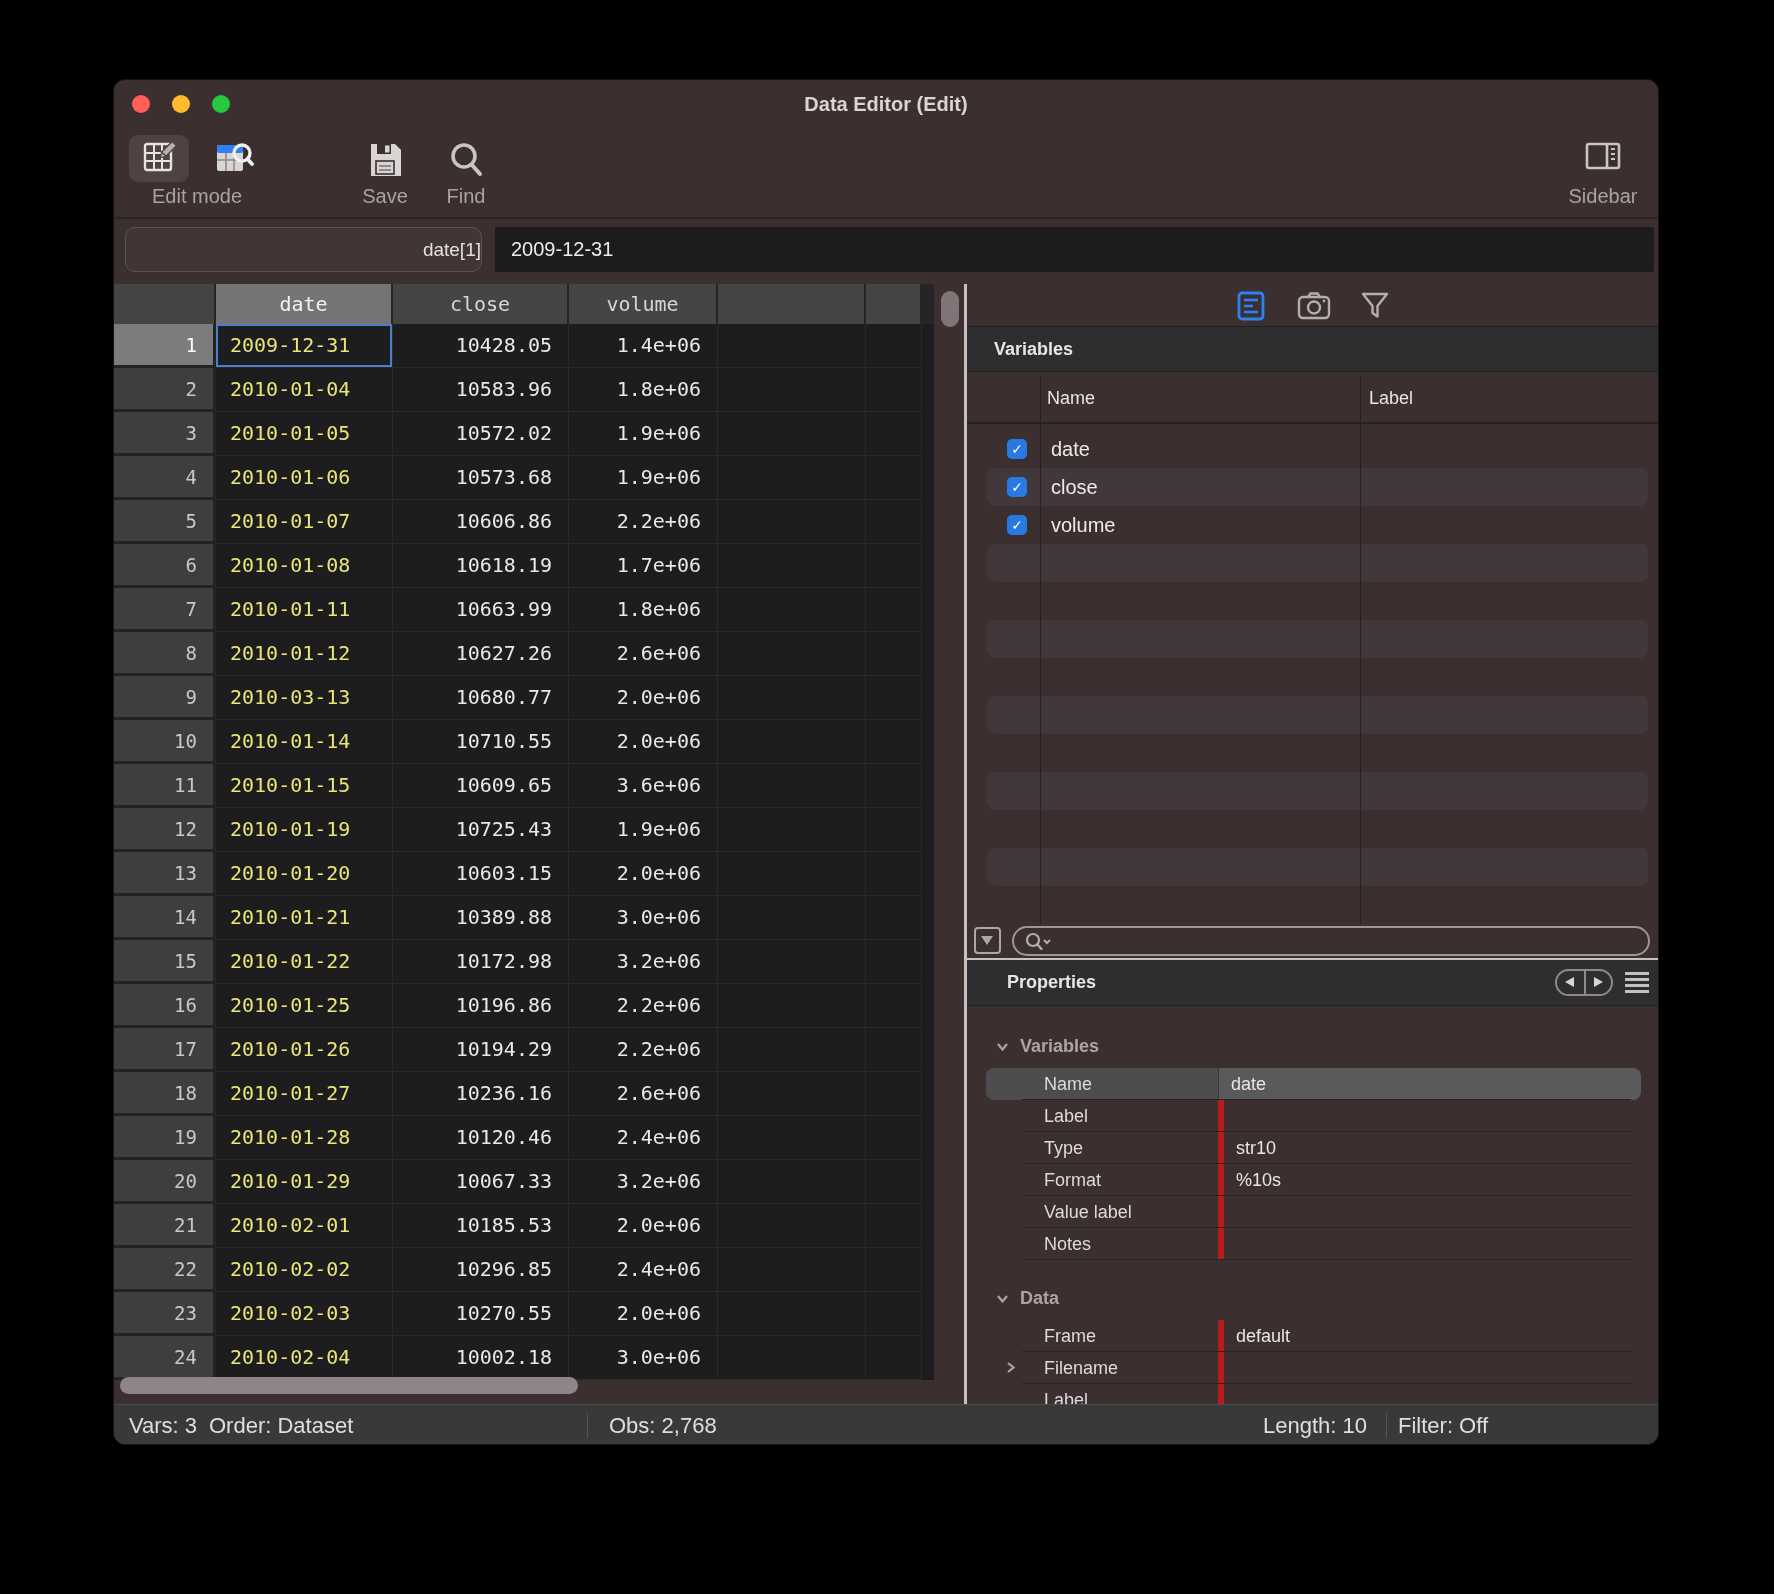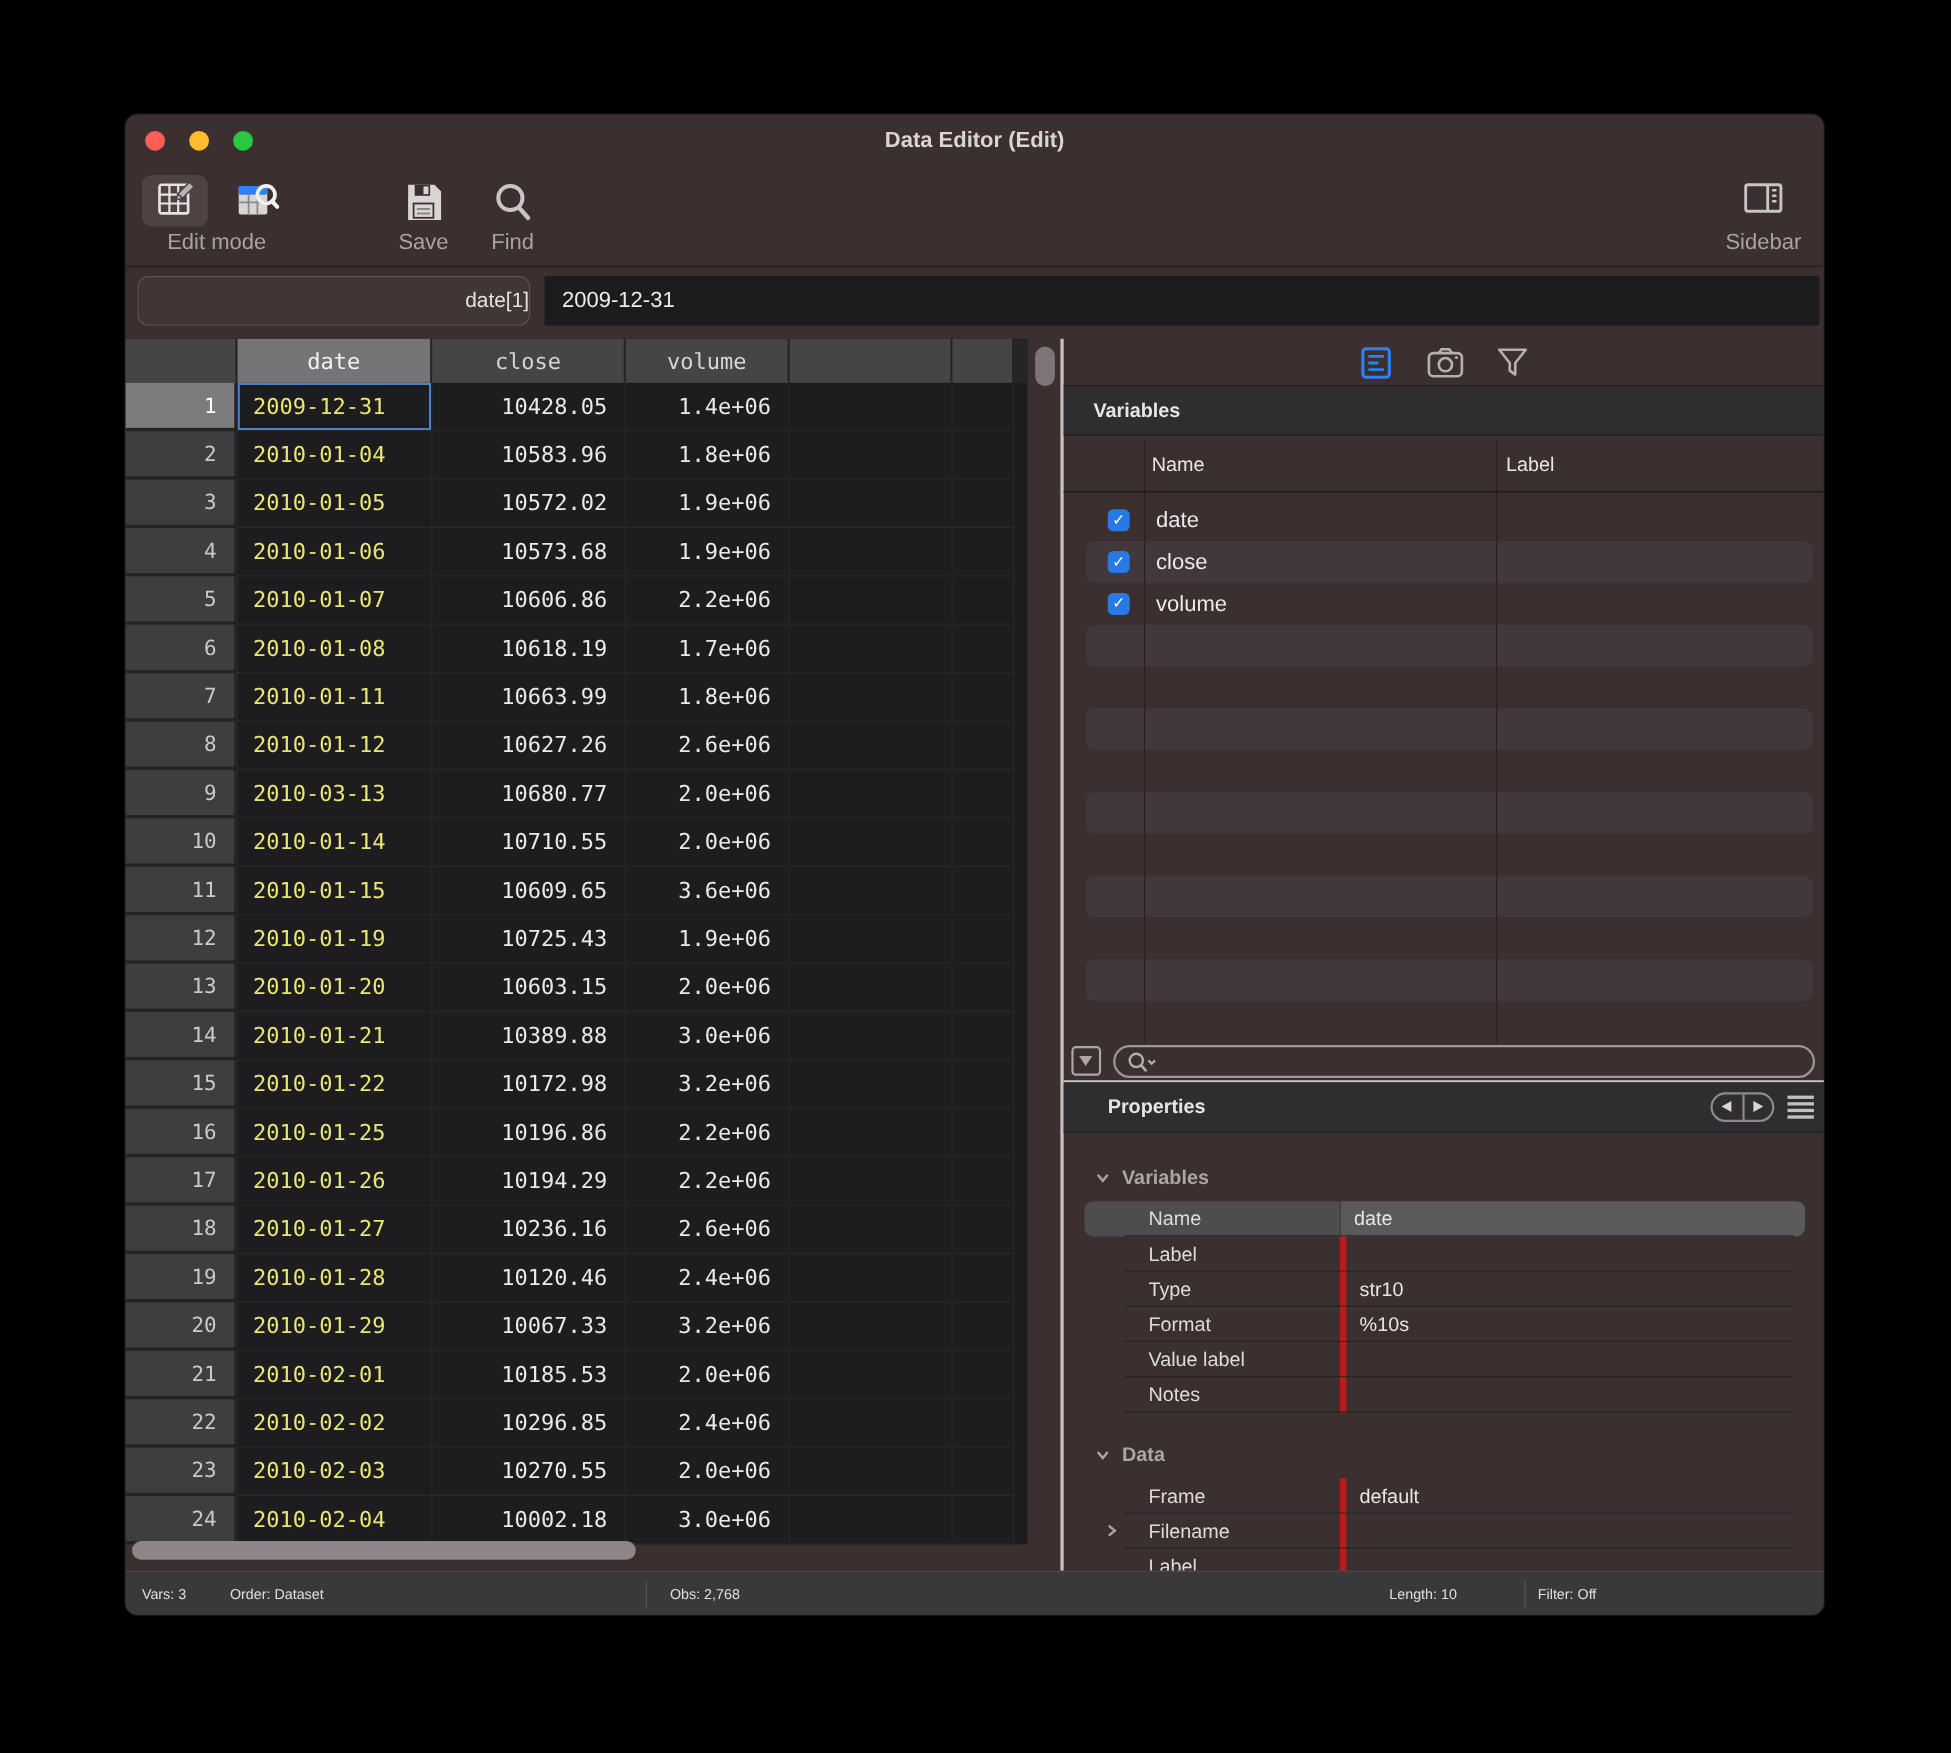--- a/index.html
+++ b/index.html
@@ -6,21 +6,21 @@
     --win-bg:#3b2f30; --table-bg:#1d1d1f; --grid-line:#29292b;
     --hdr-bg:#454547; --hdr-sel:#757577; --rownum-bg:#3e3e40; --rownum-sel:#7c7c7e;
     --panel-bar:#2e2e30; --status-bg:#39393b; --stripe:#42373a;
     --date-yellow:#e9e574; --sel-blue:#4b81c9; --cb-blue:#2779e3; --accent:#2f80f2;
     --icon-gray:#c9c4c5; --txt:#e8e5e5; --lbl:#a9a3a3;
   }
   *{box-sizing:border-box; margin:0; padding:0;}
   html,body{width:1774px;height:1594px;background:#000;}
   body{font-family:"Liberation Sans",sans-serif; position:relative; overflow:hidden;}
   #win{position:absolute;left:113px;top:79px;width:1546px;height:1366px;background:var(--win-bg);
-       border-radius:12px;overflow:hidden;border:1px solid #181314;margin-top:24px;}
+       border-radius:12px;overflow:hidden;border:1px solid #181314;}
   
   .titlebar{position:absolute;left:0;top:0;width:100%;height:49px;}
   .tl{position:absolute;top:15px;width:18px;height:18px;border-radius:50%;}
   .tl.r{left:18px;background:#ff5f57;} .tl.y{left:58px;background:#febc2e;} .tl.g{left:98px;background:#28c840;}
   .wtitle{position:absolute;left:0;top:0;width:100%;height:49px;line-height:49px;text-align:center;
           color:#d9d5d5;font-weight:bold;font-size:20px;}
   
   .toolbar{position:absolute;left:0;top:49px;width:100%;height:88px;}
   .tbtn-sel{position:absolute;left:15px;top:6px;width:60px;height:47px;border-radius:9px;background:#4e4243;}
   .ticon{position:absolute;top:11px;}
@@ -94,21 +94,21 @@
   .prow{position:relative;height:32px;display:flex;}
   .prow .pl{width:232px;padding-left:58px;line-height:32px;color:#dedbdb;font-size:18px;position:relative;}
   .prow .pv{flex:1;border-left:6px solid #b91c1c;padding-left:12px;line-height:32px;color:var(--txt);font-size:18px;}
   .prow.sel .pl{background:#4d4d4f;border-radius:8px 0 0 8px;}
   .prow.sel .pv{background:#5a5a5c;border-radius:0 8px 8px 0;border-left:1px solid #39393b;}
   .prow .sep{position:absolute;left:36px;right:10px;bottom:0;height:1px;background:#242426;}
   .prow .chv{position:absolute;left:17px;top:8px;}
   .padtop{height:18px;} .pgap{height:16px;}
   
   .statusbar{position:absolute;left:0;top:1324px;width:100%;height:42px;background:var(--status-bg);
-             border-top:1px solid #4b4b4d;color:#e0dddd;font-size:13px;text-align:right;}
+             border-top:1px solid #4b4b4d;color:#e0dddd;font-size:22px;text-align:right;}
   .statusbar span{position:absolute;top:0;line-height:41px;white-space:nowrap;}
   .sdiv{position:absolute;top:8px;width:1px;height:25px;background:#555557;}
   svg{display:block;}
 </style>
 </head>
 <body>
 
 <div id="win">
 
   <div class="titlebar">

